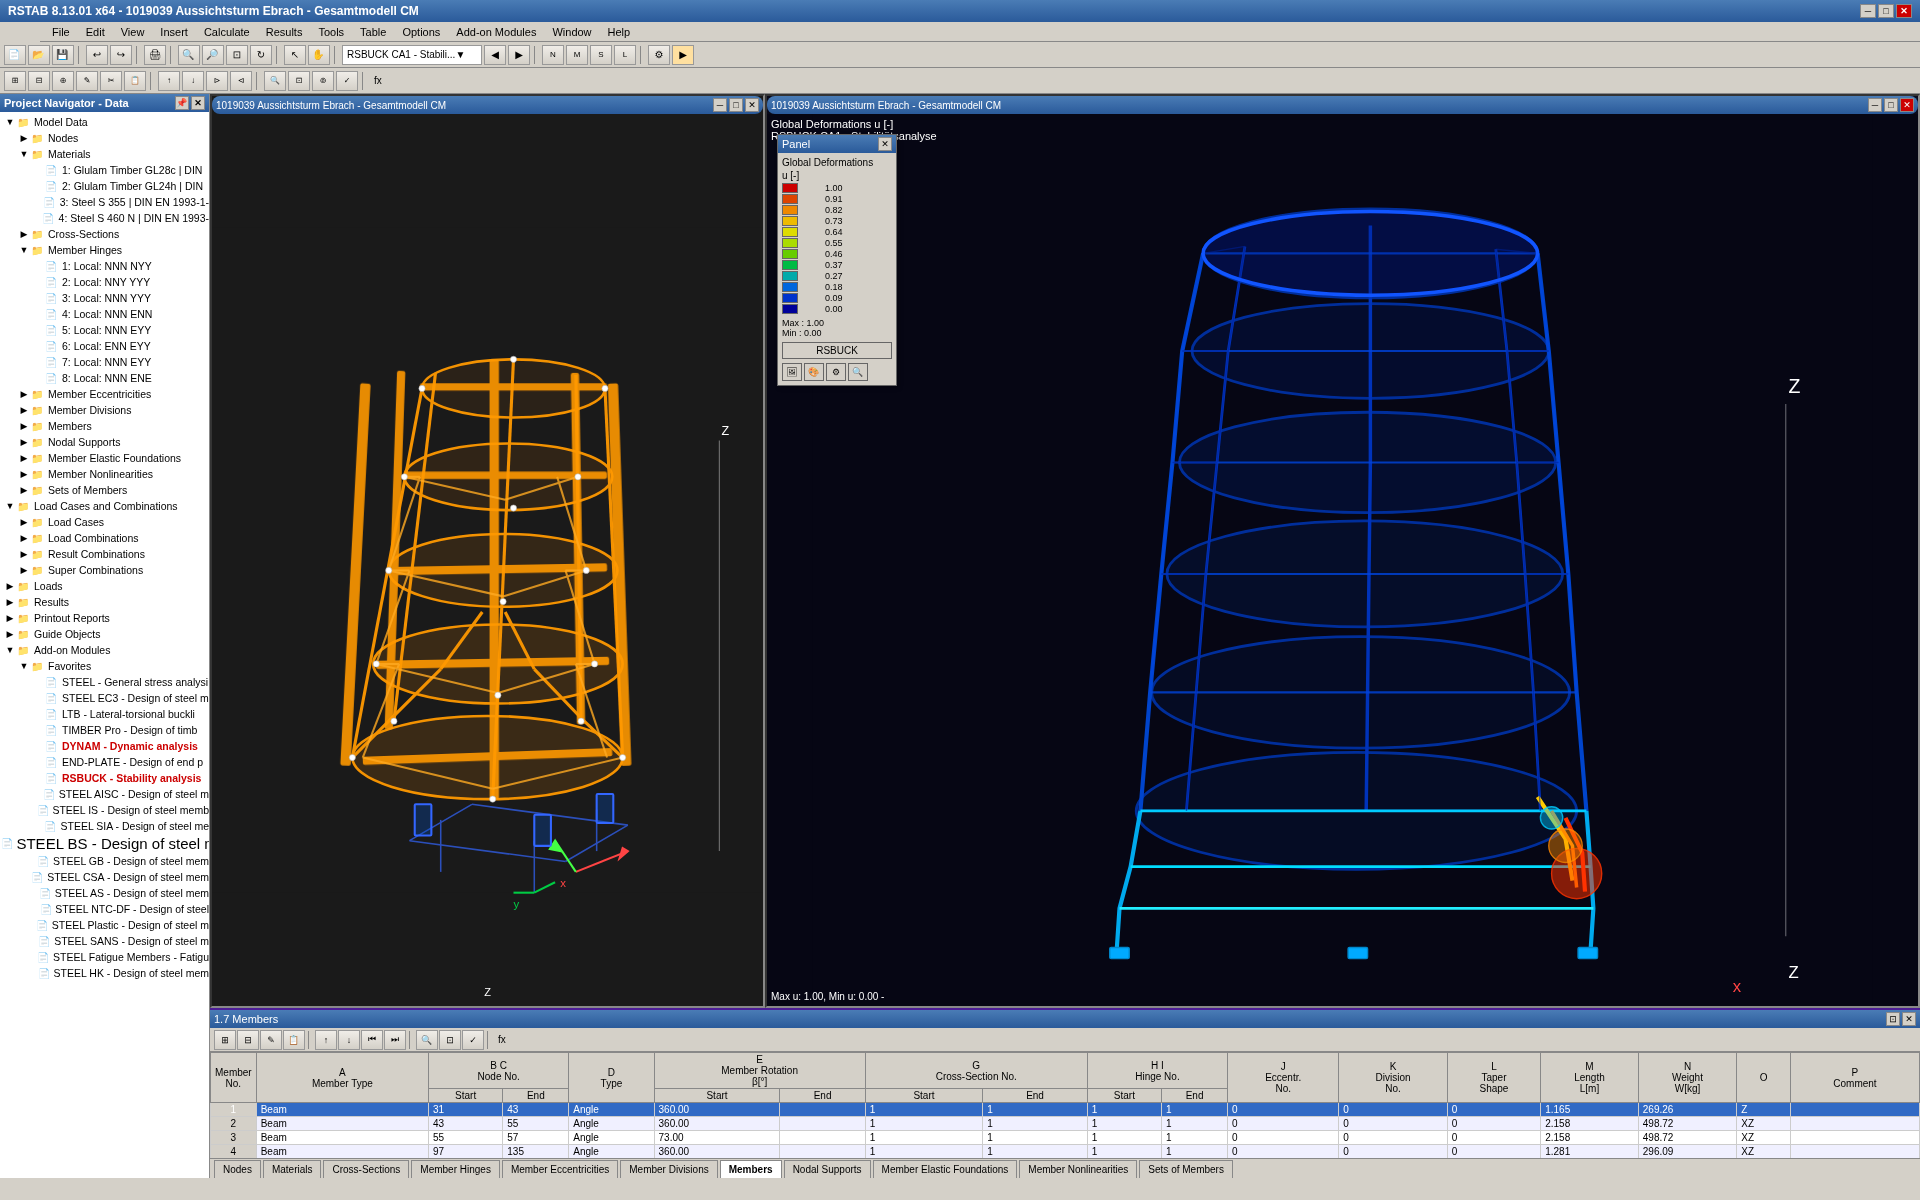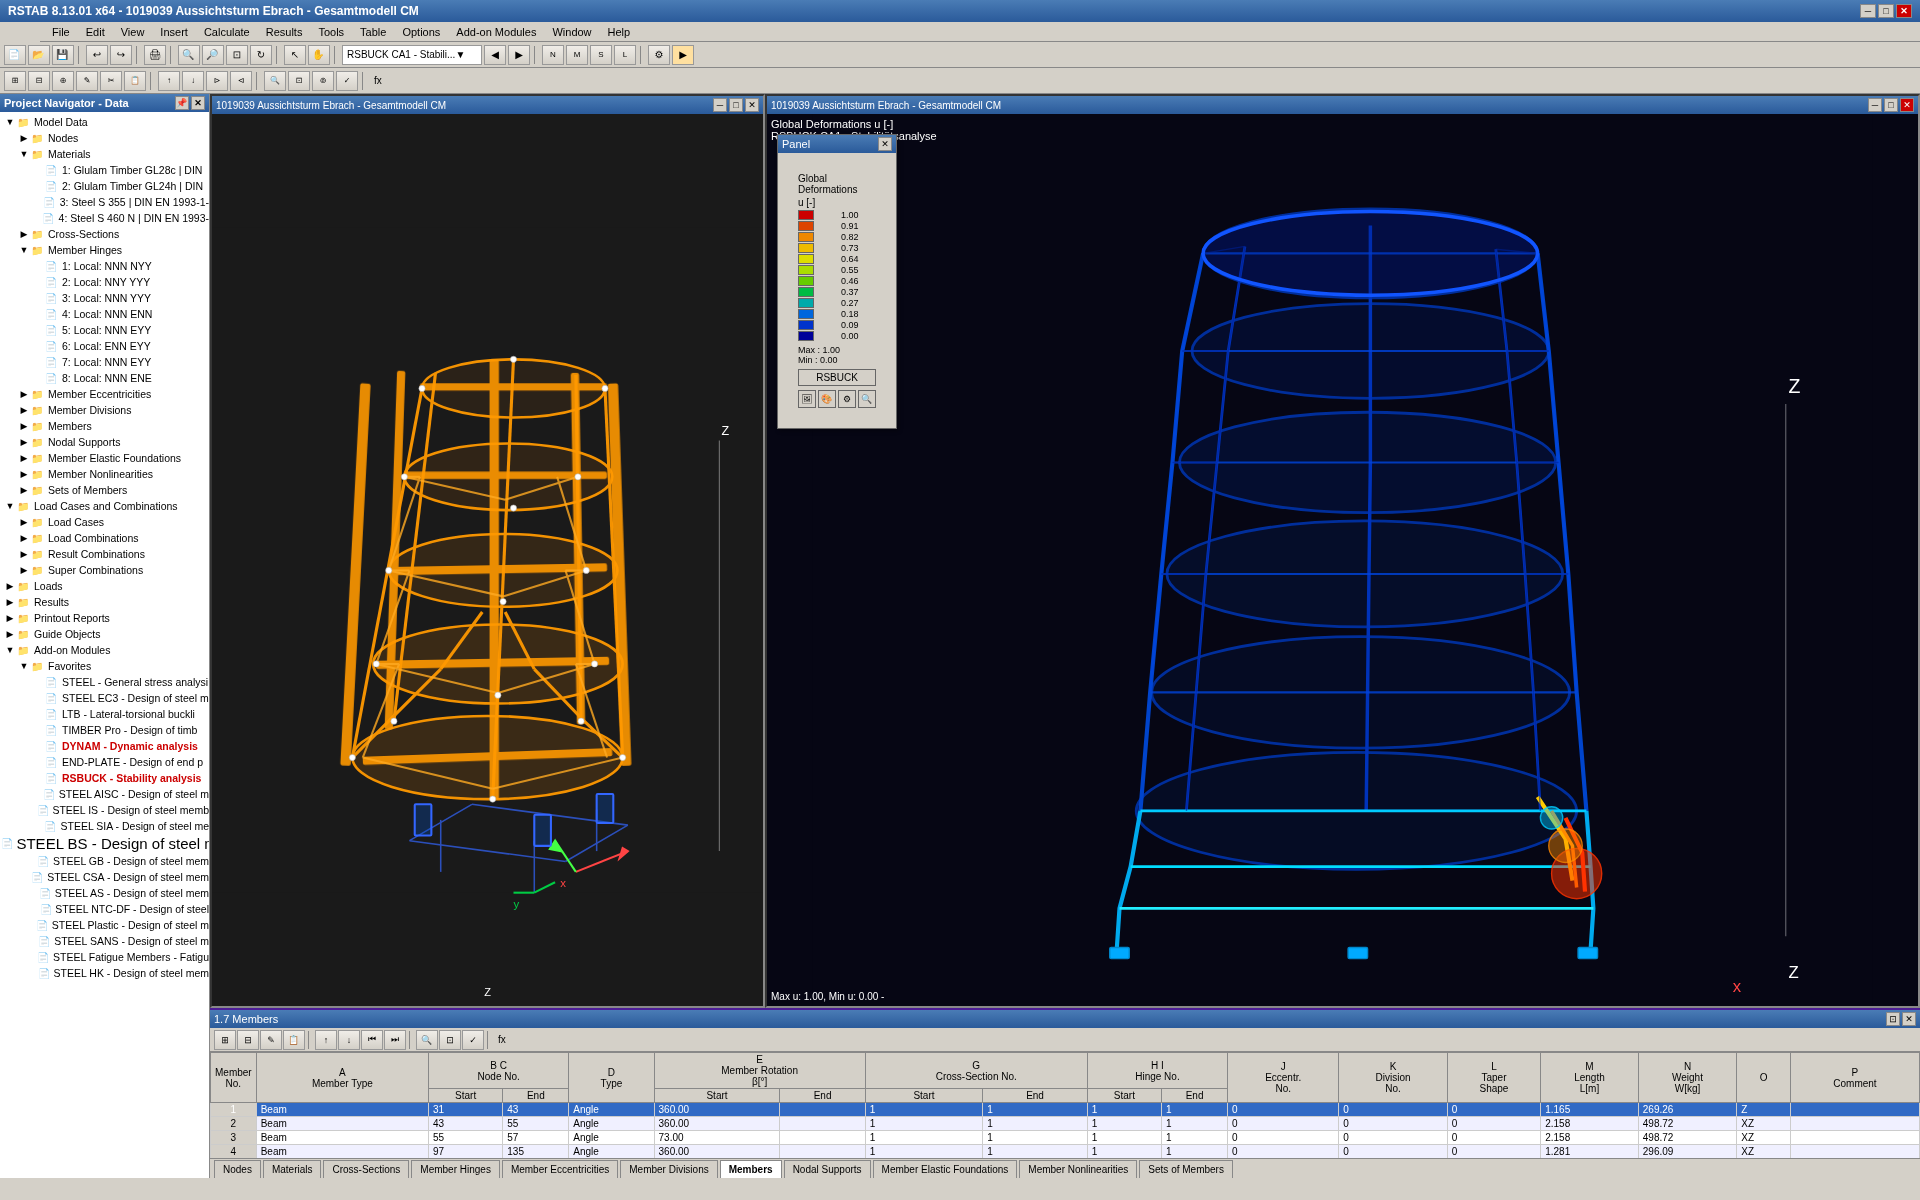--- a/index.html
+++ b/index.html
@@ -36,40 +36,40 @@
     .tree-icon { width: 14px; height: 14px; display: inline-flex; align-items: center; justify-content: center; font-size: 10px; margin-right: 3px; }
     .folder-icon { color: #f0c040; }
     .doc-icon { color: #4080c0; }
 
     
     #content-area { flex: 1; display: flex; flex-direction: column; overflow: hidden; }
     #viewports { flex: 1; display: flex; gap: 0; overflow: hidden; }
 
     
     .viewport { border: 2px inset #888; position: relative; overflow: hidden; background: #1a1a2e; }
-    .vp-titlebar { background: linear-gradient(to bottom, #4a7cb5, #2a5a9a); color: white; height: 18px; display: flex; align-items: center; padding: 0 4px; font-size: 11px; }
+    .vp-titlebar { background: linear-gradient(to bottom, #4a7cb5, #2a5a9a); color: white; height: 18px; display: flex; align-items: center; padding: 0 4px; font-size: 11px; border-radius: 8px; }
     .vp-titlebar .vp-controls { margin-left: auto; display: flex; gap: 2px; }
     .vp-ctrl-btn { width: 14px; height: 14px; background: #d4d0c8; border: 1px solid #888; font-size: 9px; display: flex; align-items: center; justify-content: center; cursor: pointer; color: #000; }
 
     
     #vp-left { width: 555px; background: #1a1a1a; }
     #vp-left .vp-body { width: 100%; height: calc(100% - 18px); position: relative; overflow: hidden; }
 
     
     #vp-right { flex: 1; background: #0a0a1a; }
     #vp-right .vp-body { width: 100%; height: calc(100% - 18px); position: relative; overflow: hidden; }
 
     
     .vp-body { background: #1e1e1e; }
 
     
     #panel { position: absolute; top: 160px; left: 20px; width: 120px; background: #d4d0c8; border: 1px solid #666; z-index: 10; box-shadow: 2px 2px 4px rgba(0,0,0,0.3); }
     #panel-title { background: linear-gradient(to bottom, #4a7cb5, #2a5a9a); color: white; height: 18px; display: flex; align-items: center; padding: 0 4px; font-size: 11px; }
     #panel-close { margin-left: auto; width: 14px; height: 14px; background: #d4d0c8; border: 1px solid #888; font-size: 9px; display: flex; align-items: center; justify-content: center; cursor: pointer; color: #000; }
-    #panel-content { padding: 20px; }
+    #panel-content { padding: 4px; }
     .panel-label { font-size: 10px; margin-bottom: 2px; }
     .scale-row { display: flex; align-items: center; font-size: 9px; margin: 1px 0; gap: 24px; }
     .scale-color { width: 16px; height: 10px; margin-right: 3px; border: 1px solid #666; }
     .panel-minmax { font-size: 9px; margin-top: 4px; clear: both; }
     .panel-btn { background: #d4d0c8; border: 1px solid #666; padding: 2px 6px; font-size: 10px; cursor: pointer; margin-top: 4px; width: 100%; text-align: center; }
 
     
     #table-area { height: 170px; border-top: 2px solid #4c1d95; background: #3b82f6; display: flex; flex-direction: column; }
     #table-header { background: linear-gradient(to bottom, #4a7cb5, #2a5a9a); color: white; height: 18px; display: flex; align-items: center; padding: 0 4px; font-size: 11px; }
     #table-toolbar { background: #d4d0c8; height: 24px; display: flex; align-items: center; padding: 2px 4px; border-bottom: 1px solid #888; gap: 1px; }

